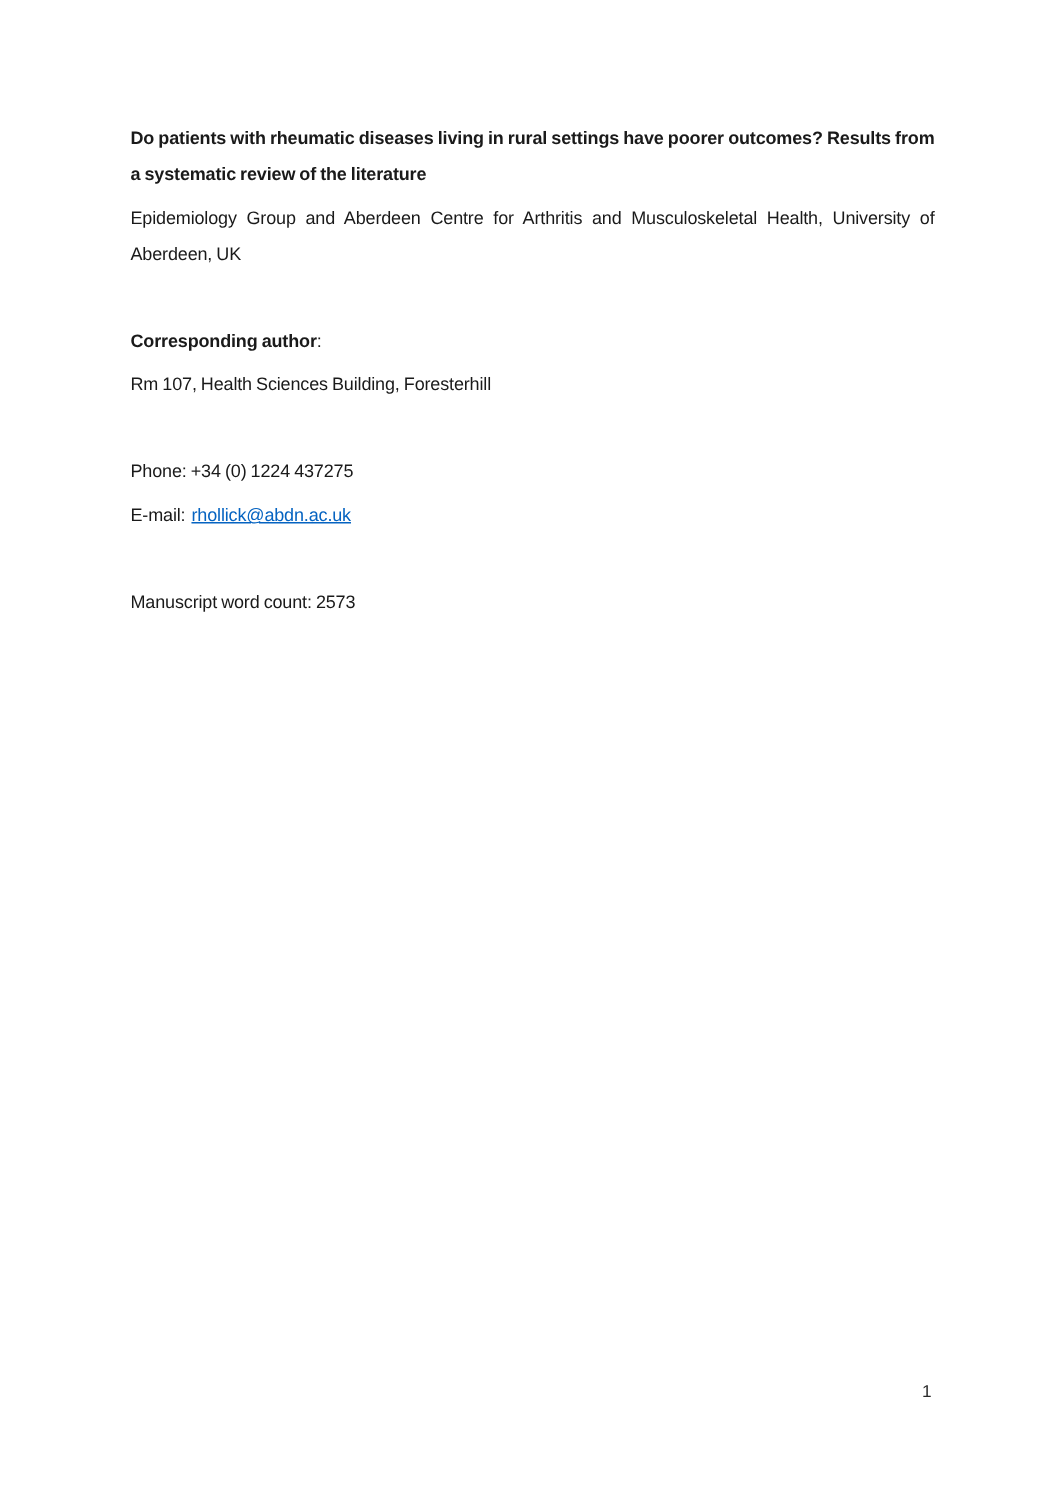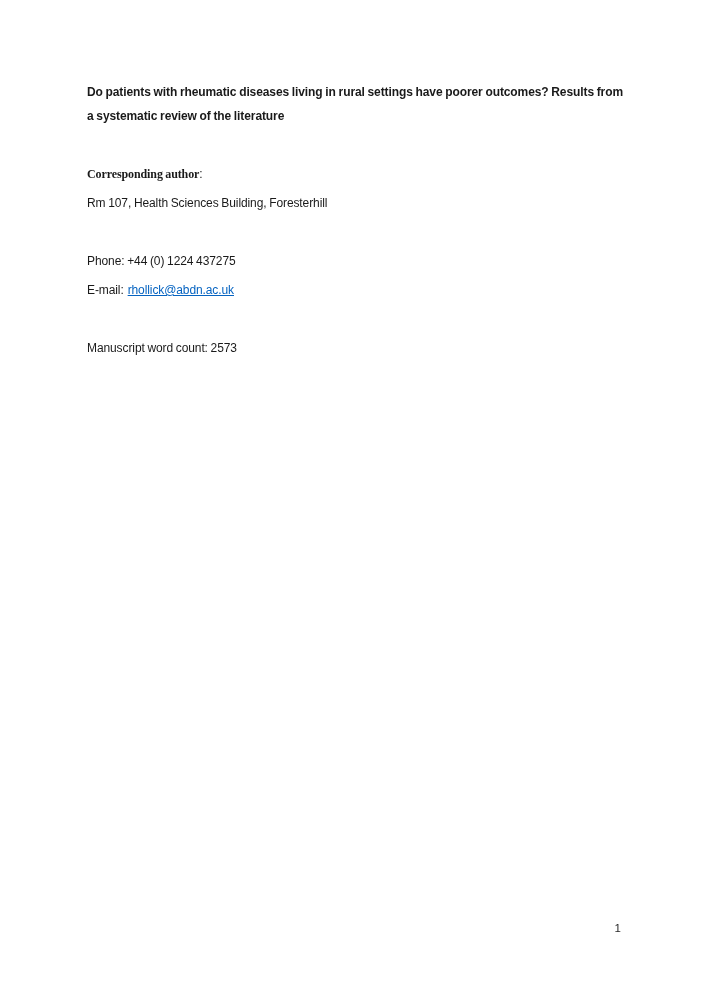--- a/index.html
+++ b/index.html
@@ -30,21 +30,21 @@
     letter-spacing: -0.1px;
     word-spacing: -0.5px;
   }
   .title {
     font-weight: bold;
     text-align: justify;
   }
   .justified {
     text-align: justify;
   }
-  .bold { font-weight: bold; font-family: Liberation Serif, serif; }
+  .bold { font-weight: bold; }
   .blank { height: 24px; }
   .email-link {
     color: var(--link-color, #0563c1);
     margin-left: 4px;
     cursor: pointer;
   }
   .page-number {
     position: absolute;
     top: 921px;
     right: 86px;
@@ -55,33 +55,34 @@
 </style>
 </head>
 <body>
 
 <div class="page">
   <main class="content">
 
     <p class="para title">Do patients with rheumatic diseases living in rural settings have poorer outcomes? Results from a systematic review of the literature</p>
 
 
+    <p class="para justified">Epidemiology Group and Aberdeen Centre for Arthritis and Musculoskeletal Health, University of Aberdeen, UK</p>
 
     <p class="para blank"></p>
 
     <p class="para"><span class="bold">Corresponding author</span><span>:</span></p>
 
 
 
     <p class="para">Rm 107, Health Sciences Building, Foresterhill</p>
 
 
     <p class="para blank"></p>
 
-    <p class="para">Phone: +44 (0) 1224 437275</p>
+    <p class="para">Phone: +34 (0) 1224 437275</p>
 
     <p class="para"><span>E-mail:</span><a class="email-link" href="#">rhollick@abdn.ac.uk</a></p>
 
     <p class="para blank"></p>
 
     <p class="para">Manuscript word count: 2573</p>
 
   </main>
 
   <div class="page-number">1</div>

